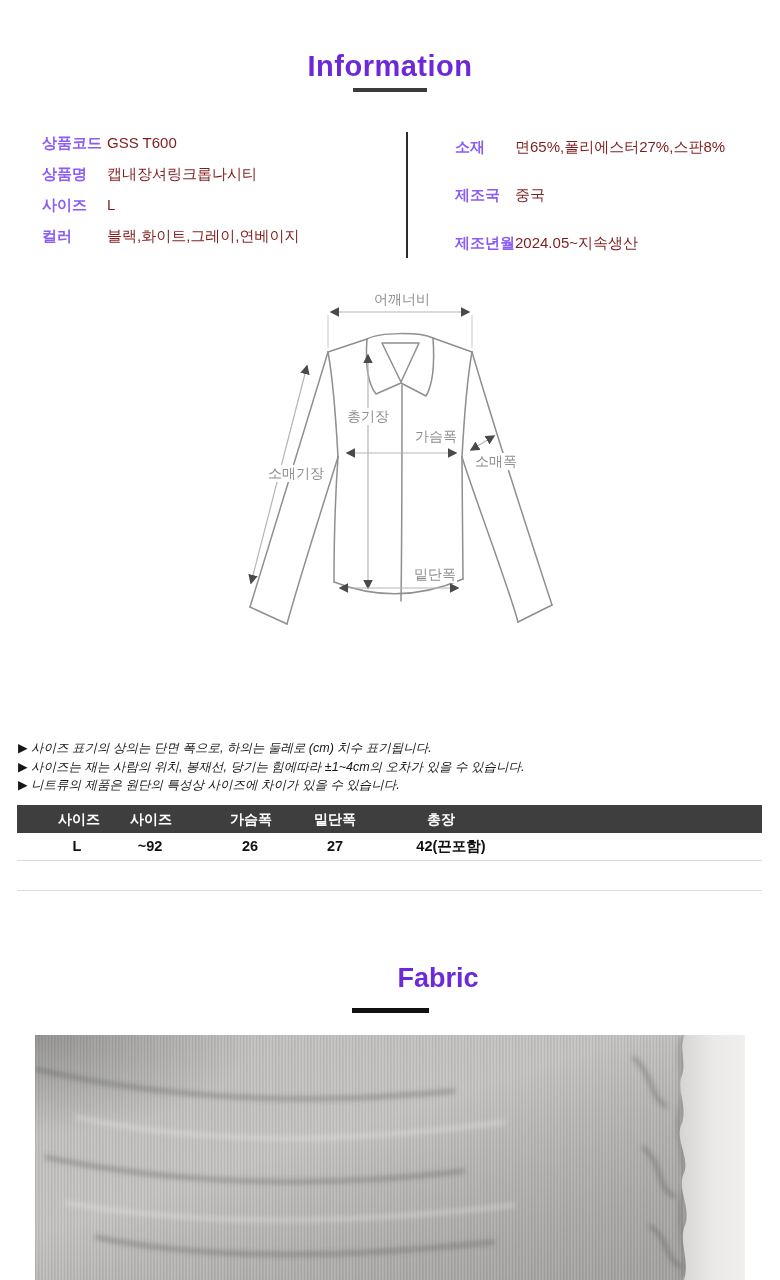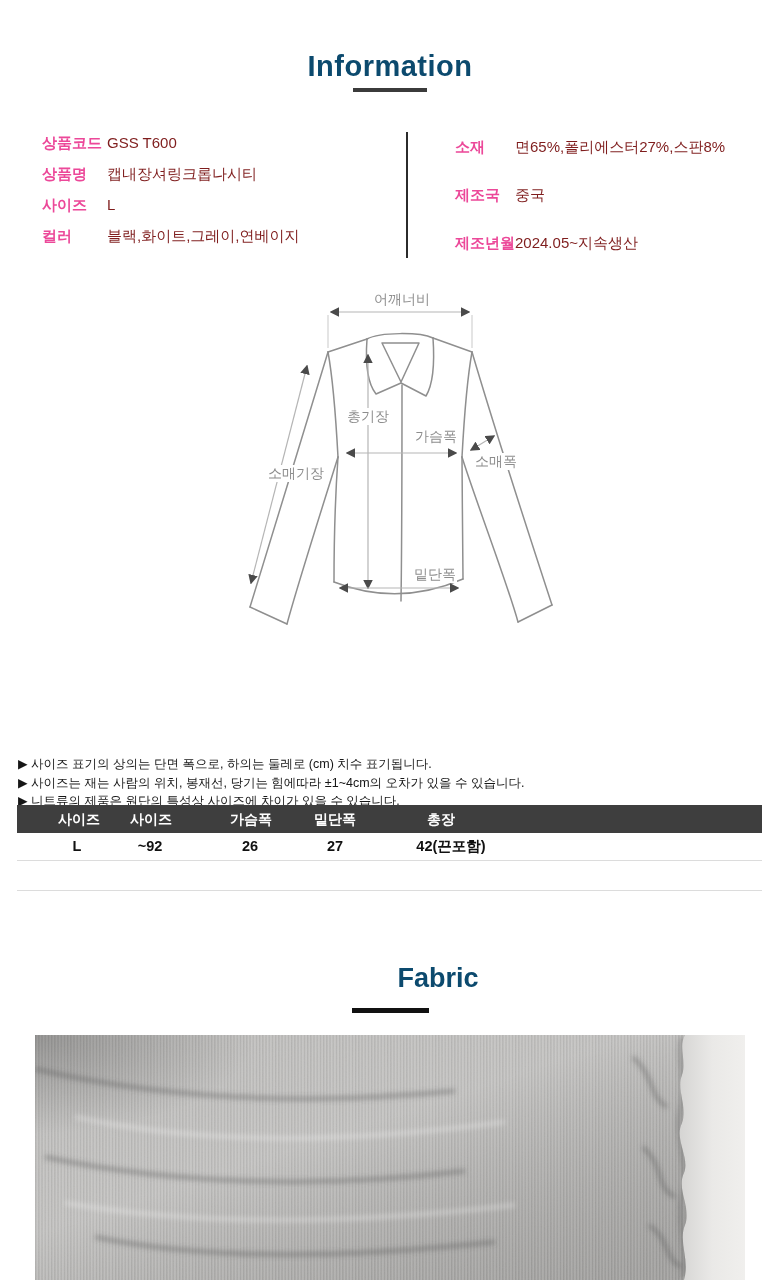--- a/index.html
+++ b/index.html
@@ -2,40 +2,40 @@
 <html><head>
 <meta charset="utf-8">
 <style>
   * { margin:0; padding:0; box-sizing:border-box; }
   html,body { background:#fff; }
   .page {
     position:relative; width:780px; height:1280px; background:#ffffff;
     font-family:"Liberation Sans","DejaVu Sans",sans-serif; overflow:hidden; color:#1a1a1a;
   }
   
-  .sec-title { position:absolute; left:0; width:780px; text-align:center; font-weight:700; color:#0c4a6e; }
+  .sec-title { position:absolute; left:0; width:780px; text-align:center; font-weight:700; color:#6d28d9; }
   #info-title { top:50px; font-size:29px; letter-spacing:0.5px; }
   #info-underline { position:absolute; left:353px; top:88px; width:74px; height:4px; background:#3b3b3b; }
   #fabric-title { top:963px; font-size:27px;margin-left:48px; }
   #fabric-underline { position:absolute; left:352px; top:1008px; width:77px; height:5px; background:#111; }
   
   .info-col { position:absolute; display:flex; flex-direction:column; }
   #info-left  { left:42px;  top:135px; gap:15px; }
   #info-right { left:455px; top:139px; gap:32px; }
   .info-row { display:flex; font-size:15px; line-height:16px; }
-  .info-label { font-weight:700; color:#ec4899; }
+  .info-label { font-weight:700; color:#8b5cf6; }
   #info-left  .info-label { width:65px; }
   #info-right .info-label { width:60px; }
   .info-value { color:#7f1d1d; }
   #info-divider { position:absolute; left:406px; top:132px; width:2px; height:126px; background:#2b2b2b; }
   
   #diagram { position:absolute; left:230px; top:285px; }
   .meas-label { font-size:14px; fill:#8d8d8d; }
   
-  #notes { position:absolute; left:18px; top:755px; font-size:12.5px; line-height:18.5px; color:#161616; }
+  #notes { position:absolute; left:18px; top:739px; font-size:12.5px; line-height:18.5px; color:#161616;font-style:italic; }
   
   #size-table-header { position:absolute; left:17px; top:805px; width:745px; height:28px; background:#3e3e3e; }
   #size-table-header span { position:absolute; top:0; line-height:28px; transform:translateX(-50%);
     color:#fff; font-weight:700; font-size:14px; }
   #size-table-row { position:absolute; left:17px; top:833px; width:745px; height:27px; }
   #size-table-row span { position:absolute; top:0; line-height:27px; transform:translateX(-50%);
     color:#111; font-weight:700; font-size:14.5px; }
   .table-line { position:absolute; left:17px; width:745px; height:1px; background:#dcdcdc; }
   #table-line-1 { top:860px; }
   #table-line-2 { top:890px; }

